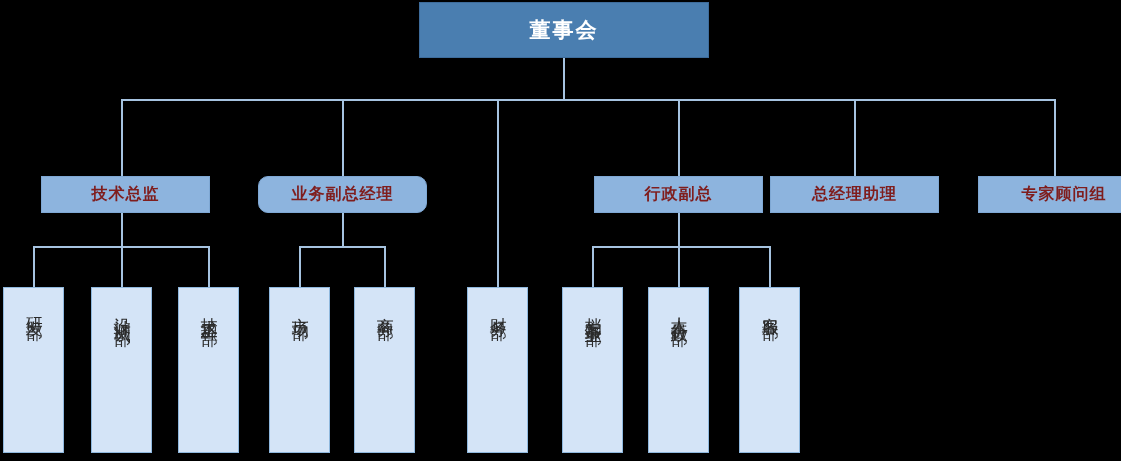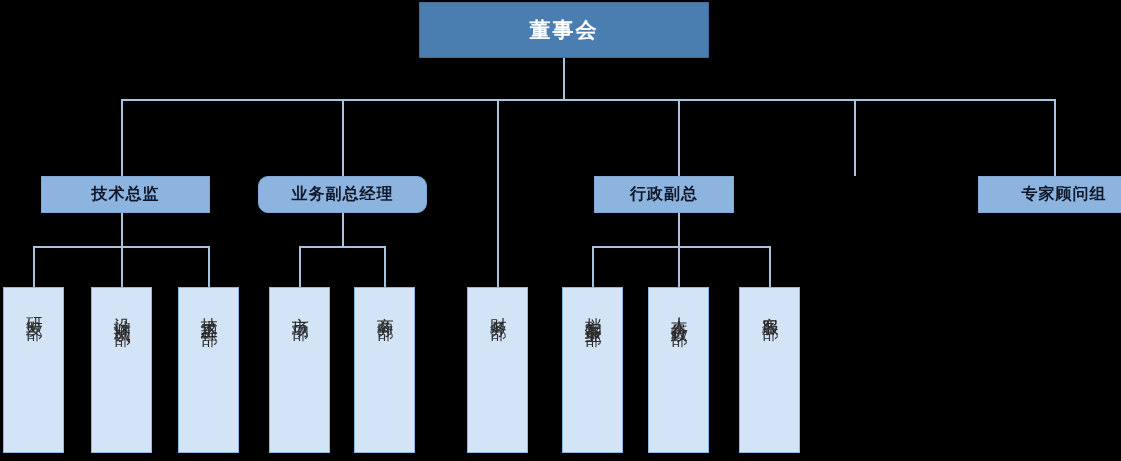--- a/index.html
+++ b/index.html
@@ -32,21 +32,21 @@
     background: #4A7EB0;
     border: 1px solid #3E6C9B;
     color: #FFFFFF;
     font-weight: bold;
     font-size: 21px;
     letter-spacing: 2px;
   }
   .node-l2 {
     background: #8DB4DE;
     border: 1px solid #7FA8D4;
-    color: #0f172a;
+    color: #7f1d1d;
     font-weight: bold;
     font-size: 16px;
     letter-spacing: 1px;
   }
   .node-leaf {
     background: #D4E4F7;
     border: 1px solid #8FB8DE;
     color: #2B2B2B;
     font-weight: normal;
     font-size: 17px;
@@ -98,22 +98,25 @@
   <div class="node node-root" style="left:419px; top:2px; width:290px; height:56px;">
     <span>董事会</span>
   </div>
 
   <div class="node node-l2" style="left:41px; top:176px; width:169px; height:37px;">
     <span>技术总监</span>
   </div>
   <div class="node node-l2" style="left:258px; top:176px; width:169px; height:37px;border-radius:10px;">
     <span>业务副总经理</span>
   </div>
-  <div class="node node-l2" style="left:594px; top:176px; width:140px; height:37px;">
+  <div class="node node-l2" style="left:594px; top:176px; width:169px; height:37px;">
     <span>行政副总</span>
+  </div>
+  <div class="node node-l2" style="left:770px; top:176px; width:169px; height:37px;">
+    <span>总经理助理</span>
   </div>
   <div class="node node-l2" style="left:946px; top:176px; width:172px; height:37px;margin-left:32px;">
     <span>专家顾问组</span>
   </div>
 
   <div class="node node-leaf" style="left:3px; top:287px; width:61px; height:166px;">
     <span class="vtext">研发部</span>
   </div>
   <div class="node node-leaf" style="left:91px; top:287px; width:61px; height:166px;">
     <span class="vtext">设计测试部</span>

